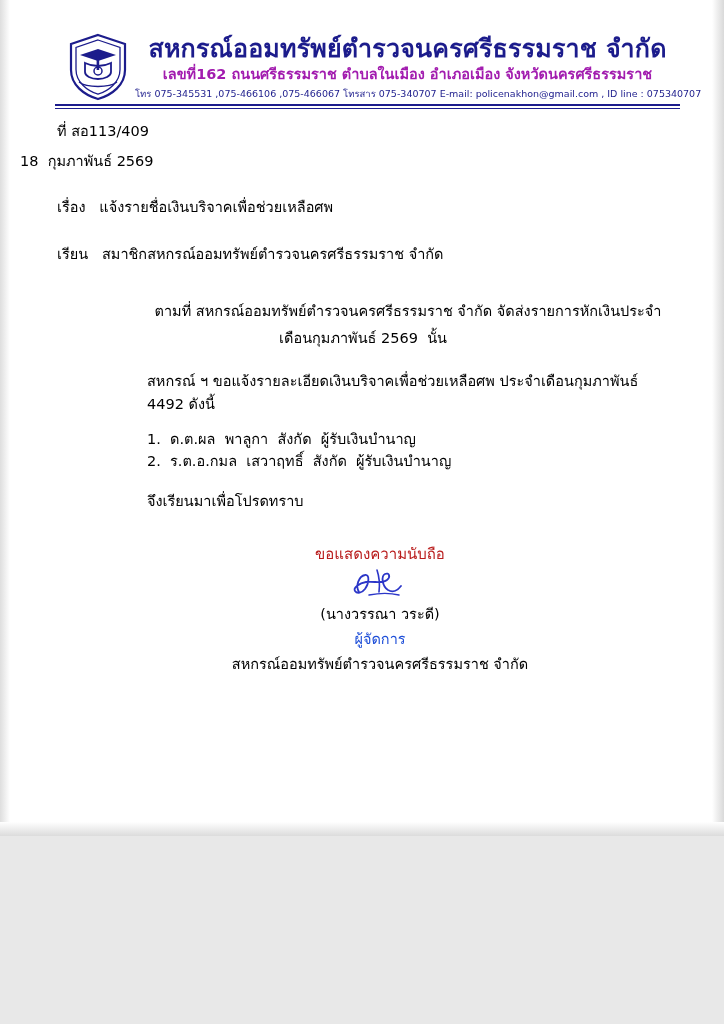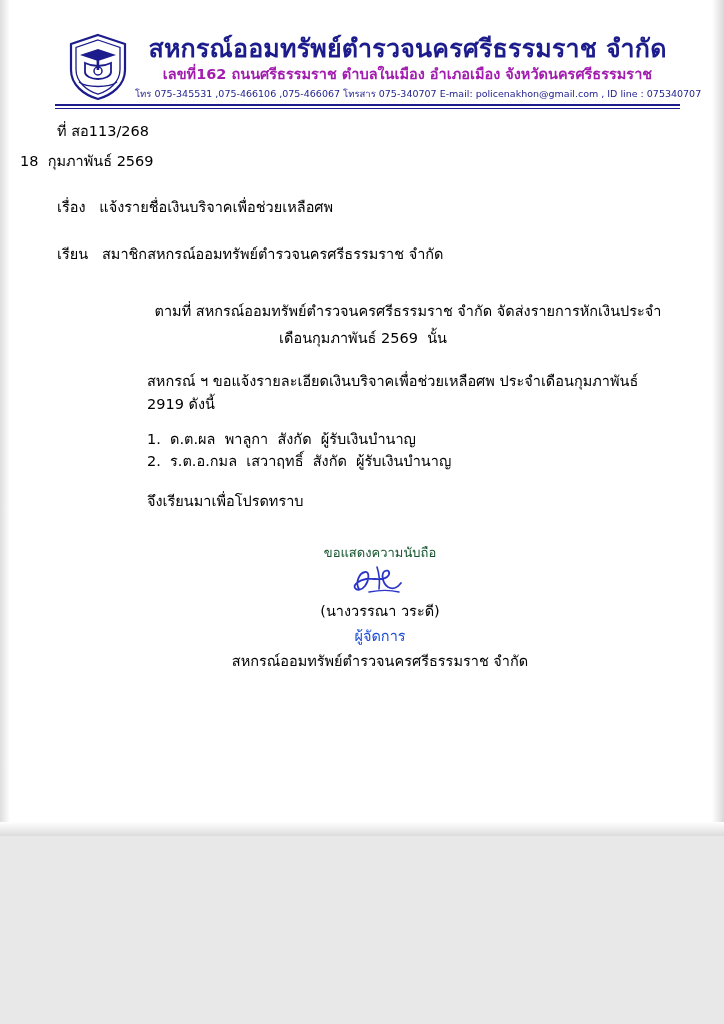--- a/index.html
+++ b/index.html
@@ -148,21 +148,21 @@
   }
 
   
   .sig-block {
     position: absolute;
     left: 220px;
     top: 542px;
     width: 320px;
     text-align: center;
   }
-  .sig-regards { font-size: 13px; color: #14532d; }
+  .sig-regards { font-size: 15px; color: #b91c1c; }
   .sig-image {
     height: 36px;
     position: relative;
   }
   .sig-image svg {
     position: absolute;
     left: 50%;
     top: -4px;
     transform: translateX(-50%);
   }
@@ -208,27 +208,27 @@
     </div>
 
     <div class="org-name">สหกรณ์ออมทรัพย์ตำรวจนครศรีธรรมราช จำกัด</div>
     <div class="org-addr">เลขที่162 ถนนศรีธรรมราช  ตำบลในเมือง  อำเภอเมือง  จังหวัดนครศรีธรรมราช</div>
     <div class="org-contact">โทร 075-345531 ,075-466106 ,075-466067 โทรสาร 075-340707 E-mail: policenakhon@gmail.com , ID line : 075340707</div>
   </div>
 
   <div class="hr-thick"></div>
   <div class="hr-thin"></div>
 
-  <div class="doc-text ref-no">ที่ สอ113/268</div>
+  <div class="doc-text ref-no">ที่ สอ113/409</div>
   <div class="doc-text date-line">18  กุมภาพันธ์ 2569</div>
   <div class="doc-text subject">เรื่อง   แจ้งรายชื่อเงินบริจาคเพื่อช่วยเหลือศพ</div>
   <div class="doc-text to-line">เรียน   สมาชิกสหกรณ์ออมทรัพย์ตำรวจนครศรีธรรมราช จำกัด</div>
 
   <div class="doc-text para-1">ตามที่ สหกรณ์ออมทรัพย์ตำรวจนครศรีธรรมราช จำกัด จัดส่งรายการหักเงินประจำเดือนกุมภาพันธ์ 2569  นั้น</div>
-  <div class="doc-text para-2">สหกรณ์ ฯ ขอแจ้งรายละเอียดเงินบริจาคเพื่อช่วยเหลือศพ ประจำเดือนกุมภาพันธ์ 2919 ดังนี้</div>
+  <div class="doc-text para-2">สหกรณ์ ฯ ขอแจ้งรายละเอียดเงินบริจาคเพื่อช่วยเหลือศพ ประจำเดือนกุมภาพันธ์ 4492 ดังนี้</div>
 
   <div class="doc-text item-1">1.  ด.ต.ผล  พาลูกา  สังกัด  ผู้รับเงินบำนาญ</div>
   <div class="doc-text item-2">2.  ร.ต.อ.กมล  เสวาฤทธิ์  สังกัด  ผู้รับเงินบำนาญ</div>
 
   <div class="doc-text para-3">จึงเรียนมาเพื่อโปรดทราบ</div>
 
   <div class="sig-block">
     <div class="sig-regards">ขอแสดงความนับถือ</div>
     <div class="sig-image">
       <svg width="90" height="40" viewBox="0 0 90 40">

